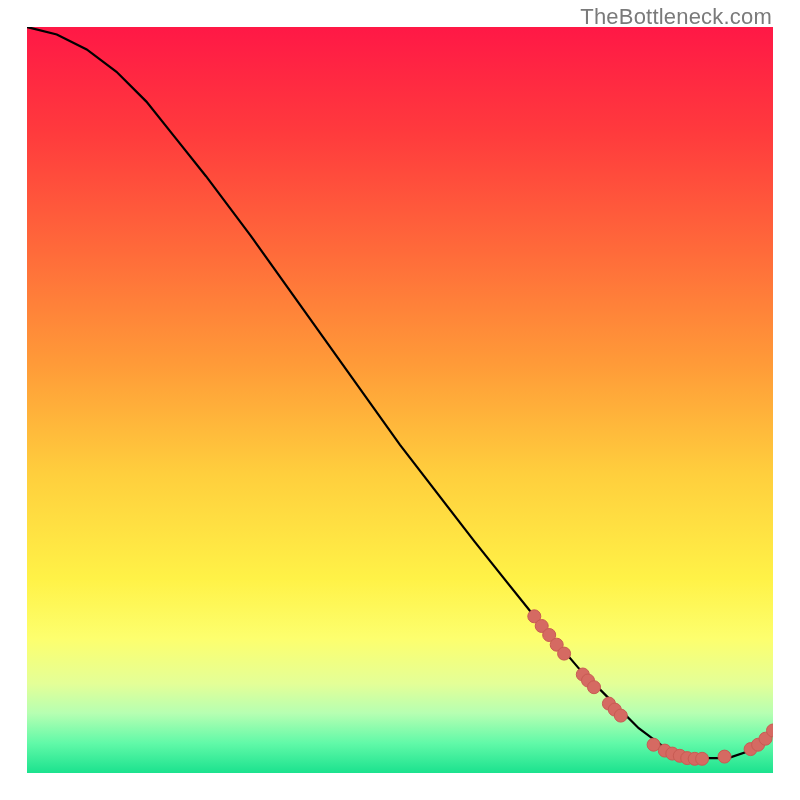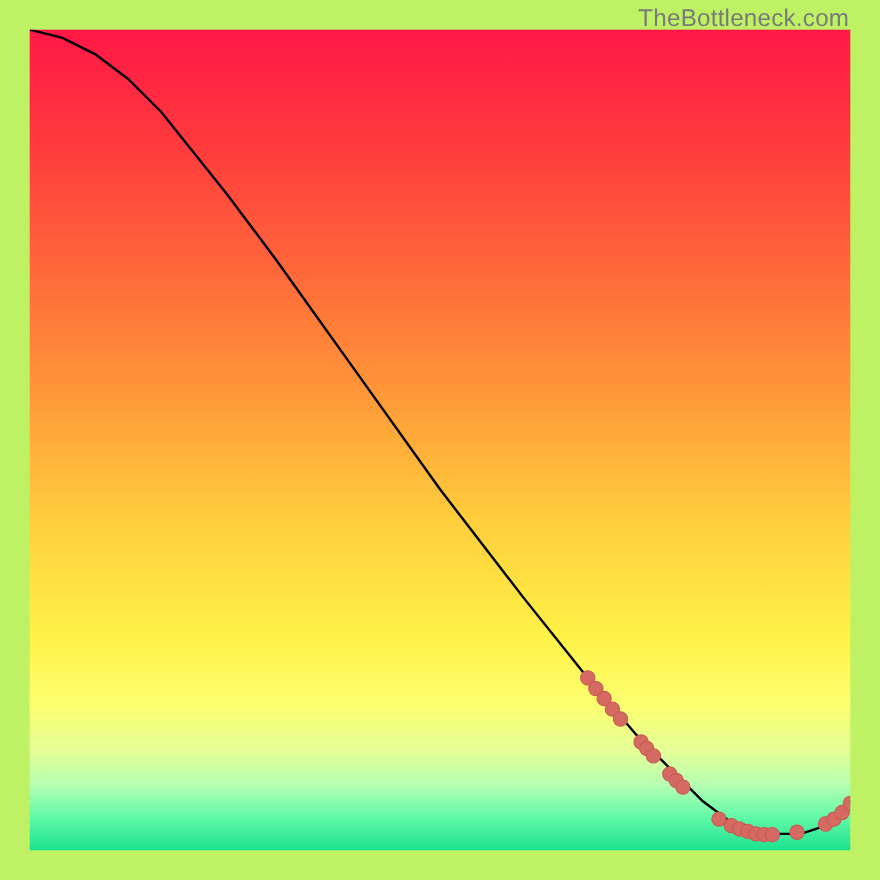--- a/index.html
+++ b/index.html
@@ -8,21 +8,21 @@
     width: 800px;
     height: 800px;
     background: #000;
     font-family: Arial, Helvetica, sans-serif;
     overflow: hidden;
   }
   .stage {
     position: relative;
     width: 800px;
     height: 800px;
-    background: #bef264;
+    background: #ffffff;
   }
   .plot-area {
     position: absolute;
     left: 27px;
     top: 27px;
     width: 746px;
     height: 746px;
     
     background: linear-gradient(
       to bottom,

